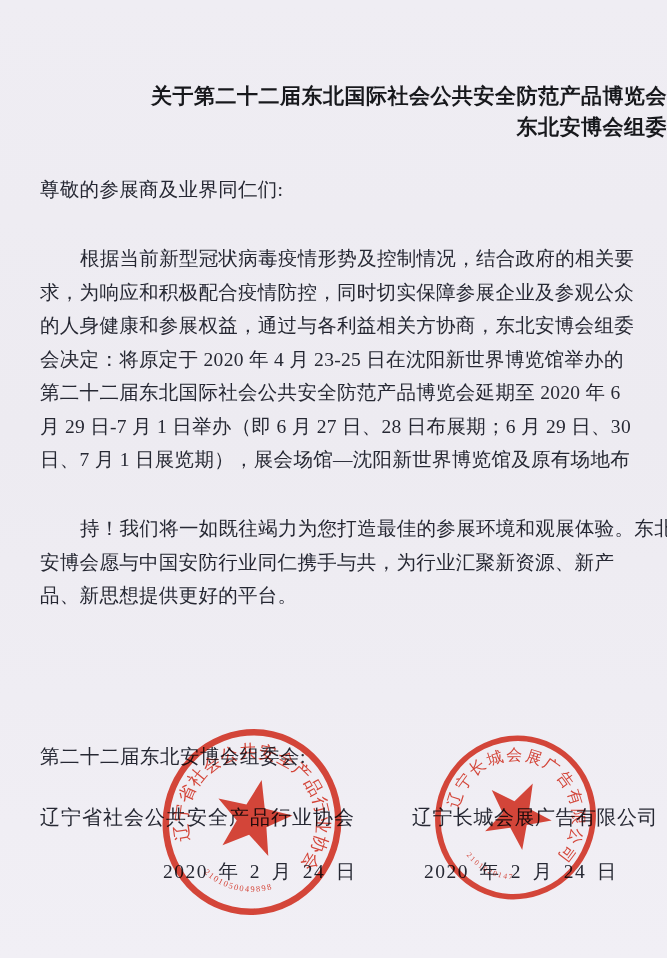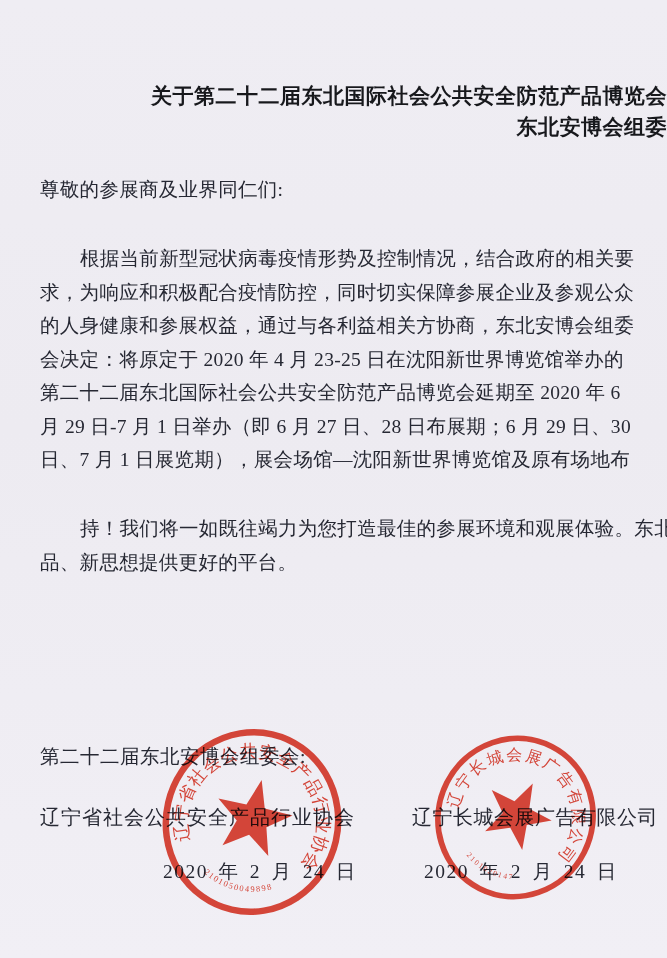--- a/index.html
+++ b/index.html
@@ -106,20 +106,21 @@
       <div class="line">求，为响应和积极配合疫情防控，同时切实保障参展企业及参观公众</div>
       <div class="line">的人身健康和参展权益，通过与各利益相关方协商，东北安博会组委</div>
       <div class="line">会决定：将原定于 2020 年 4 月 23-25 日在沈阳新世界博览馆举办的</div>
       <div class="line">第二十二届东北国际社会公共安全防范产品博览会延期至 2020 年 6</div>
       <div class="line">月 29 日-7 月 1 日举办（即 6 月 27 日、28 日布展期；6 月 29 日、30</div>
       <div class="line">日、7 月 1 日展览期），展会场馆—沈阳新世界博览馆及原有场地布</div>
     </div>
 
   <div class="para" id="para-2">
       <div class="line">持！我们将一如既往竭力为您打造最佳的参展环境和观展体验。东北</div>
+      <div class="line">安博会愿与中国安防行业同仁携手与共，为行业汇聚新资源、新产</div>
       <div class="line">品、新思想提供更好的平台。</div>
     </div>
 
   <div class="signature-heading">第二十二届东北安博会组委会:</div>
 
   <div class="org-name" id="org-left">辽宁省社会公共安全产品行业协会</div>
   <div class="org-name" id="org-right">辽宁长城会展广告有限公司</div>
 
   <div class="sign-date" id="date-left">2020 年 2 月 24 日</div>
   <div class="sign-date" id="date-right">2020 年 2 月 24 日</div>

